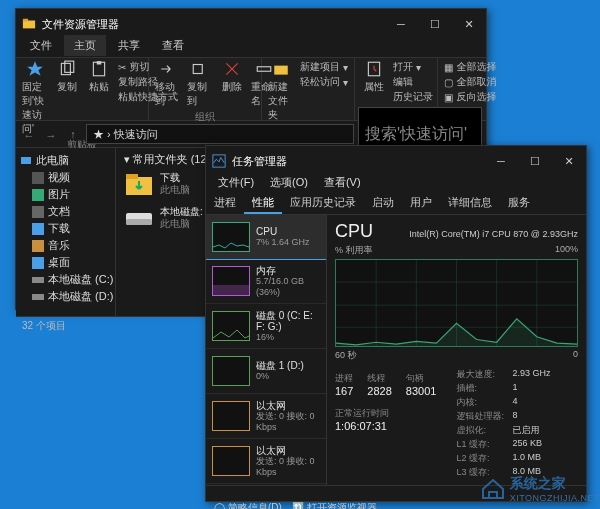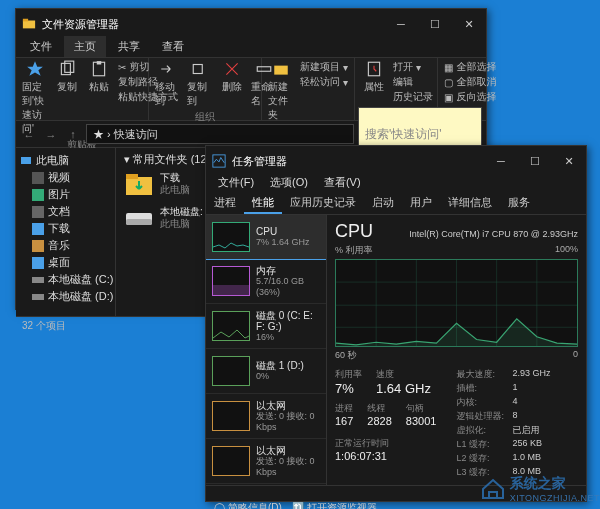--- a/index.html
+++ b/index.html
@@ -6,34 +6,34 @@
   .win{position:absolute;background:#1a1a1a;border:1px solid #333;box-shadow:2px 2px 8px rgba(0,0,0,.5)}
   .titlebar{height:22px;display:flex;align-items:center;padding:4px 0 0 6px;background:#1a1a1a}
   .titlebar .ico{width:14px;height:14px;margin-right:6px}
   .titlebar .title{flex:1;font-size:11px;color:#fff}
   .winbtns{display:flex}
   .winbtn{width:34px;height:22px;display:flex;align-items:center;justify-content:center;color:#ccc}
   .menubar{height:20px;display:flex;align-items:center;padding:0 4px;background:#1a1a1a}
   .menuitem{padding:2px 8px;color:#ddd;font-size:11px}
   
   #explorer{left:15px;top:8px;width:470px;height:300px}
-  .tabs{height:22px;display:flex;align-items:center;padding-left:4px;background:#1a1a1a;border-bottom:1px solid #333}
+  .tabs{height:22px;display:flex;align-items:flex-start;padding-left:4px;background:#1a1a1a;border-bottom:1px solid #333}
   .tab{padding:3px 10px;margin-right:2px;color:#ccc;font-size:11px}
   .tab.sel{background:#2d2d2d}
   .ribbon{height:62px;background:#1f1f1f;display:flex;border-bottom:1px solid #333}
   .rgroup{border-right:1px solid #333;padding:2px 6px;display:flex;flex-direction:column;justify-content:space-between}
   .rgroup .row{display:flex;gap:6px;align-items:flex-start}
   .rbtn{display:flex;flex-direction:column;align-items:center;gap:2px;font-size:10px;color:#bbb;min-width:26px}
   .rbtn .ic{width:18px;height:18px}
   .rgl{font-size:10px;color:#888;text-align:center;padding-top:2px}
   .smallrow{font-size:10px;color:#bbb;display:flex;align-items:center;gap:3px;white-space:nowrap}
   .addrbar{height:22px;display:flex;align-items:center;gap:4px;padding:2px 4px;background:#1a1a1a;border-bottom:1px solid #333}
   .navbtn{width:18px;height:18px;display:flex;align-items:center;justify-content:center;color:#888}
   .addr{flex:1;height:18px;background:#111;border:1px solid #444;padding:0 6px;line-height:18px;color:#ddd;font-size:11px}
-  .search{width:110px;height:18px;background:#fef9c3;border:1px solid #444;padding:17px 6px;line-height:18px;color:#888;font-size:12px}
+  .search{width:110px;height:18px;background:#000000;border:1px solid #444;padding:17px 6px;line-height:18px;color:#888;font-size:16px}
   .body{display:flex;height:168px}
   .tree{width:95px;background:#1a1a1a;border-right:1px solid #333;overflow:hidden;padding:4px 2px}
   .tnode{display:flex;align-items:center;gap:4px;padding:1px 2px;font-size:11px;color:#ddd;white-space:nowrap}
   .tnode .ic{width:12px;height:12px;flex-shrink:0}
   .tnode.child{padding-left:14px}
   .filearea{flex:1;background:#1a1a1a;padding:4px 8px;overflow:hidden}
   .sect{font-size:11px;color:#ddd;margin-bottom:4px}
   .folders{display:flex;flex-wrap:wrap;gap:8px 10px}
   .folder{display:flex;align-items:center;gap:6px;width:100px}
   .fic{width:30px;height:26px}
@@ -422,30 +422,20 @@
           <polyline id="cpu-line" fill="none" stroke="#3aa573" stroke-width="1.2" points="0,82.8 20,84.6 40,81.9 60,83.7 80,81 100,82.8 120,63 140,79.2 160,81.9 180,58.5 200,76.5 220,82.8 240,83.7"></polyline>
           <polygon id="cpu-fill" fill="#3aa573" opacity="0.15" points="0,90 0,82.8 20,84.6 40,81.9 60,83.7 80,81 100,82.8 120,63 140,79.2 160,81.9 180,58.5 200,76.5 220,82.8 240,83.7 240,90"></polygon>
         </svg>
       </div>
       <div class="axis2">
           <span>60 秒</span>
           <span>0</span>
         </div>
       <div class="stats">
         <div class="statcol">
-          <div style="display:flex;gap:14px">
-            <div>
-                <div class="statlabel">利用率</div>
-                <div class="statval">7%</div>
-              </div>
-            <div>
-                <div class="statlabel">速度</div>
-                <div class="statval">1.64 GHz</div>
-              </div>
-          </div>
           <div style="display:flex;gap:14px;margin-top:4px">
             <div>
                 <div class="statlabel">进程</div>
                 <div class="statval" style="font-size:11px">167</div>
               </div>
             <div>
                 <div class="statlabel">线程</div>
                 <div class="statval" style="font-size:11px">2828</div>
               </div>
             <div>

